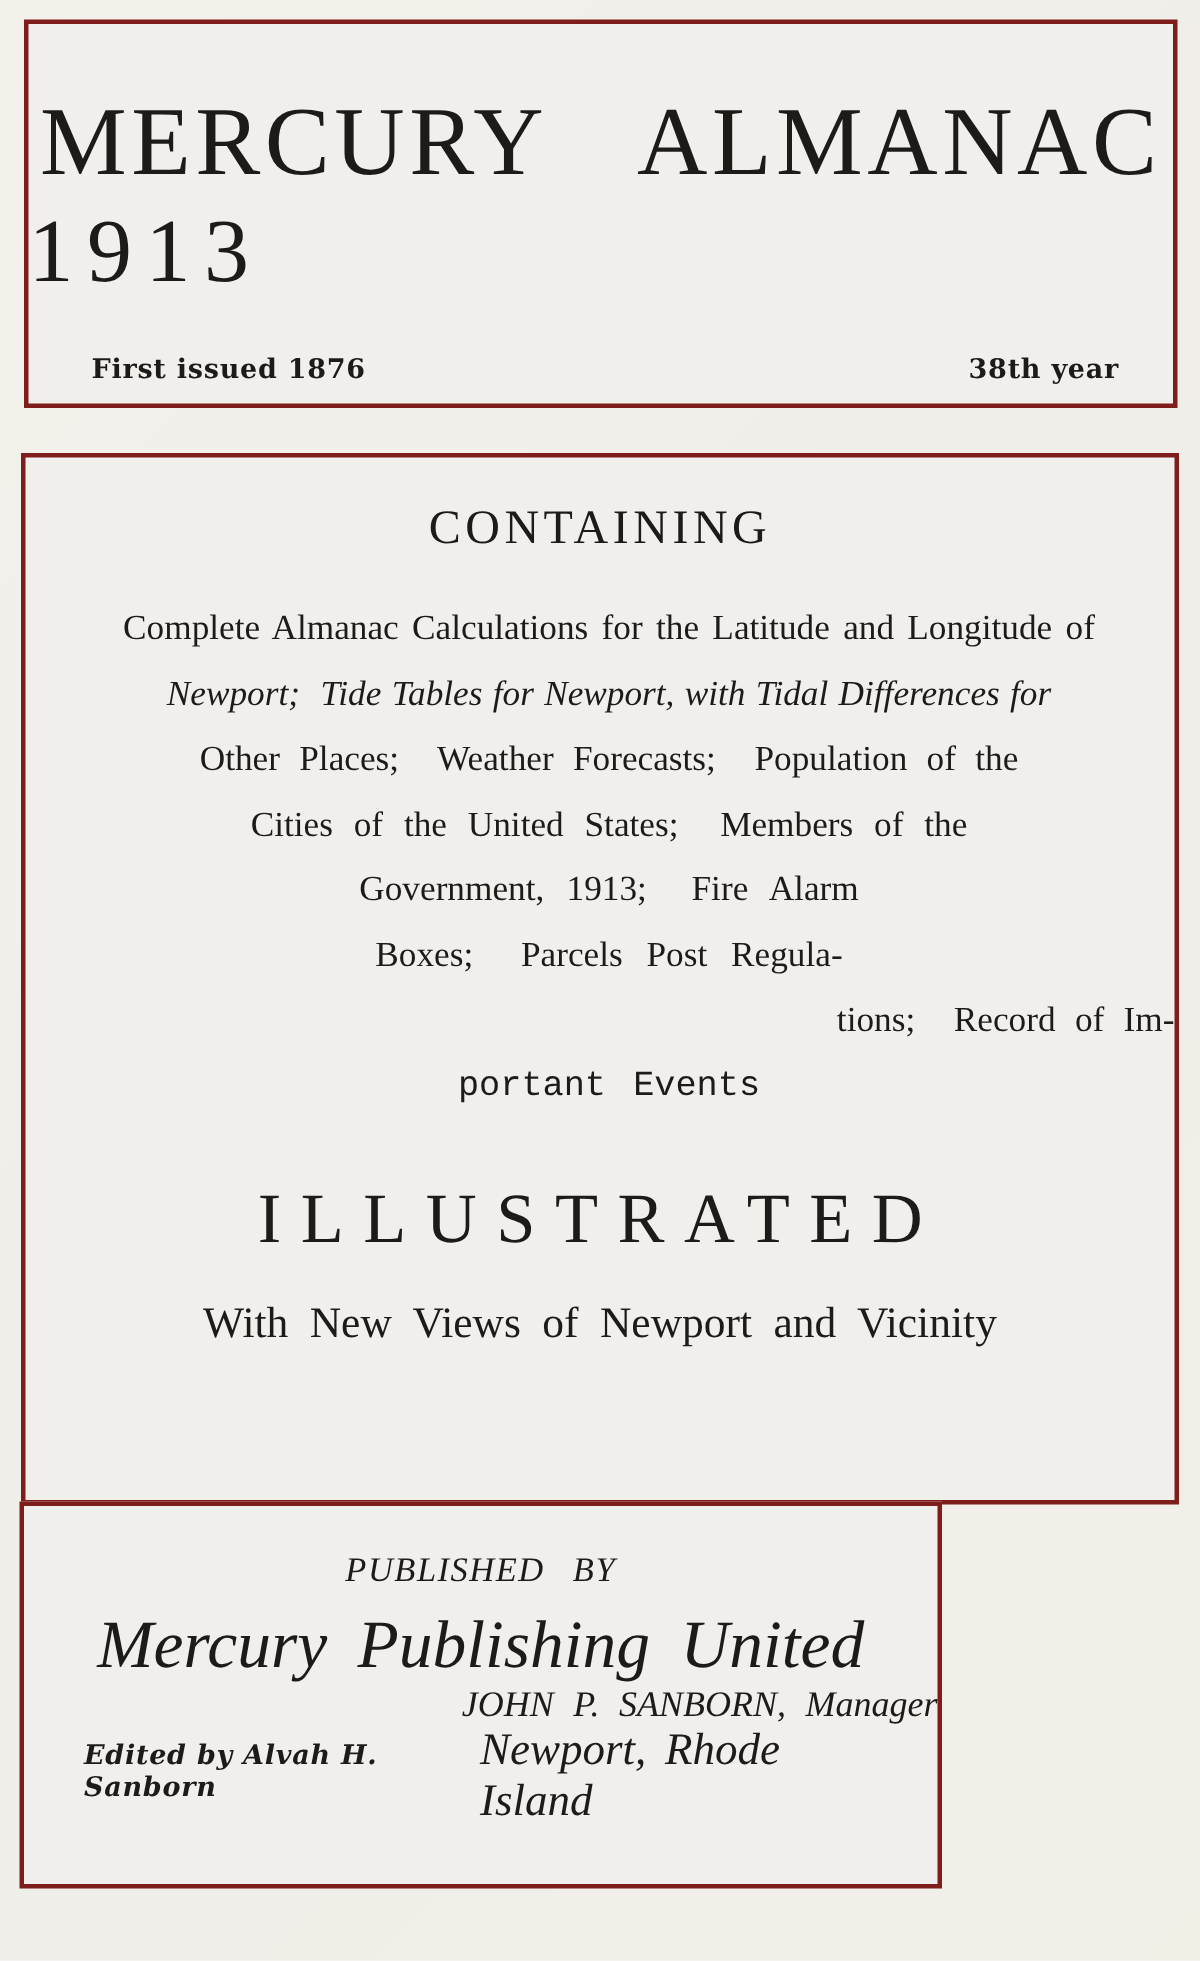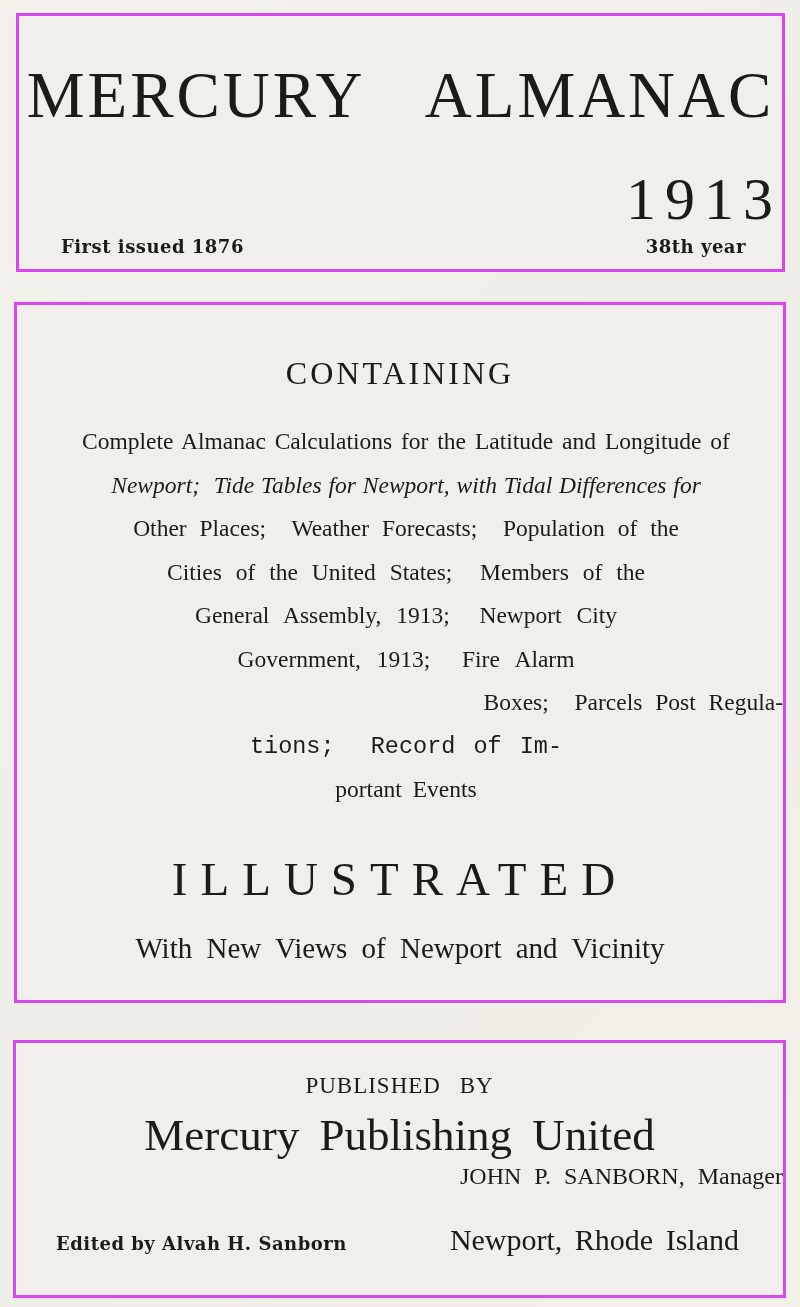--- a/index.html
+++ b/index.html
@@ -11,60 +11,59 @@
     width: 800px;
     height: 1307px;
     background: linear-gradient(135deg, #f3f1ea 0%, #efeee9 45%, #f2efe7 100%);
     font-family: "Liberation Serif", serif;
     color: #1d1b18;
     overflow: hidden;
   }
   .box {
     position: absolute;
     box-sizing: border-box;
-    border: 3px solid #d946ef;
+    border: 3px solid #7f1d1d;
     background: #f0efeb;
   }
   #box-header   { left: 16px; top: 13px;   width: 769px; height: 259px; }
   #box-contents { left: 14px; top: 302px;  width: 772px; height: 701px; }
-  #box-imprint  { left: 13px; top: 1040px; width: 773px; height: 258px; }
+  #box-imprint  { left: 13px; top: 1001px; width: 615px; height: 258px; font-style: italic; }
 
   
   .almanac-title {
     margin-top: 42px;
     text-align: center;
     font-size: 65px;
     letter-spacing: 3px;
     word-spacing: 46px;
     white-space: nowrap;
   }
   .almanac-year {
-    margin-top: 32px;
-    text-align: right;
+    text-align: left;
     font-size: 60px;
     letter-spacing: 9px;
   }
   .header-footer-row {
     position: absolute;
     left: 42px;
     right: 36px;
     bottom: 12px;
     display: flex;
     justify-content: space-between;
     align-items: baseline;
     font-family: "DejaVu Serif", serif;
     font-weight: bold;
     font-size: 18px;
     letter-spacing: 0.5px;
     margin-top: 20px;
   }
 
   
   .containing-heading {
-    margin-top: 50px;
+    margin-top: 28px;
     text-align: center;
     font-size: 32px;
     letter-spacing: 3px;
   }
   .contents-lines {
     margin-top: 28px;
     text-align: center;
     font-size: 23.5px;
     line-height: 43.5px;
   }
@@ -144,21 +143,20 @@
   </div>
 </div>
 
 <div class="box" id="box-contents">
   <div class="containing-heading">CONTAINING</div>
   <div class="contents-lines">
     <div>Complete Almanac Calculations for the Latitude and Longitude of</div>
     <div>Newport;  Tide Tables for Newport, with Tidal Differences for</div>
     <div>Other Places;  Weather Forecasts;  Population of the</div>
     <div>Cities of the United States;  Members of the</div>
-    <div>General Assembly, 1913;  Newport City</div>
     <div>Government, 1913;  Fire Alarm</div>
     <div>Boxes;  Parcels Post Regula-</div>
     <div>tions;  Record of Im-</div>
     <div>portant Events</div>
   </div>
   <div class="illustrated-heading">ILLUSTRATED</div>
   <div class="illustrated-subtitle">With New Views of Newport and Vicinity</div>
 </div>
 
 <div class="box" id="box-imprint">

